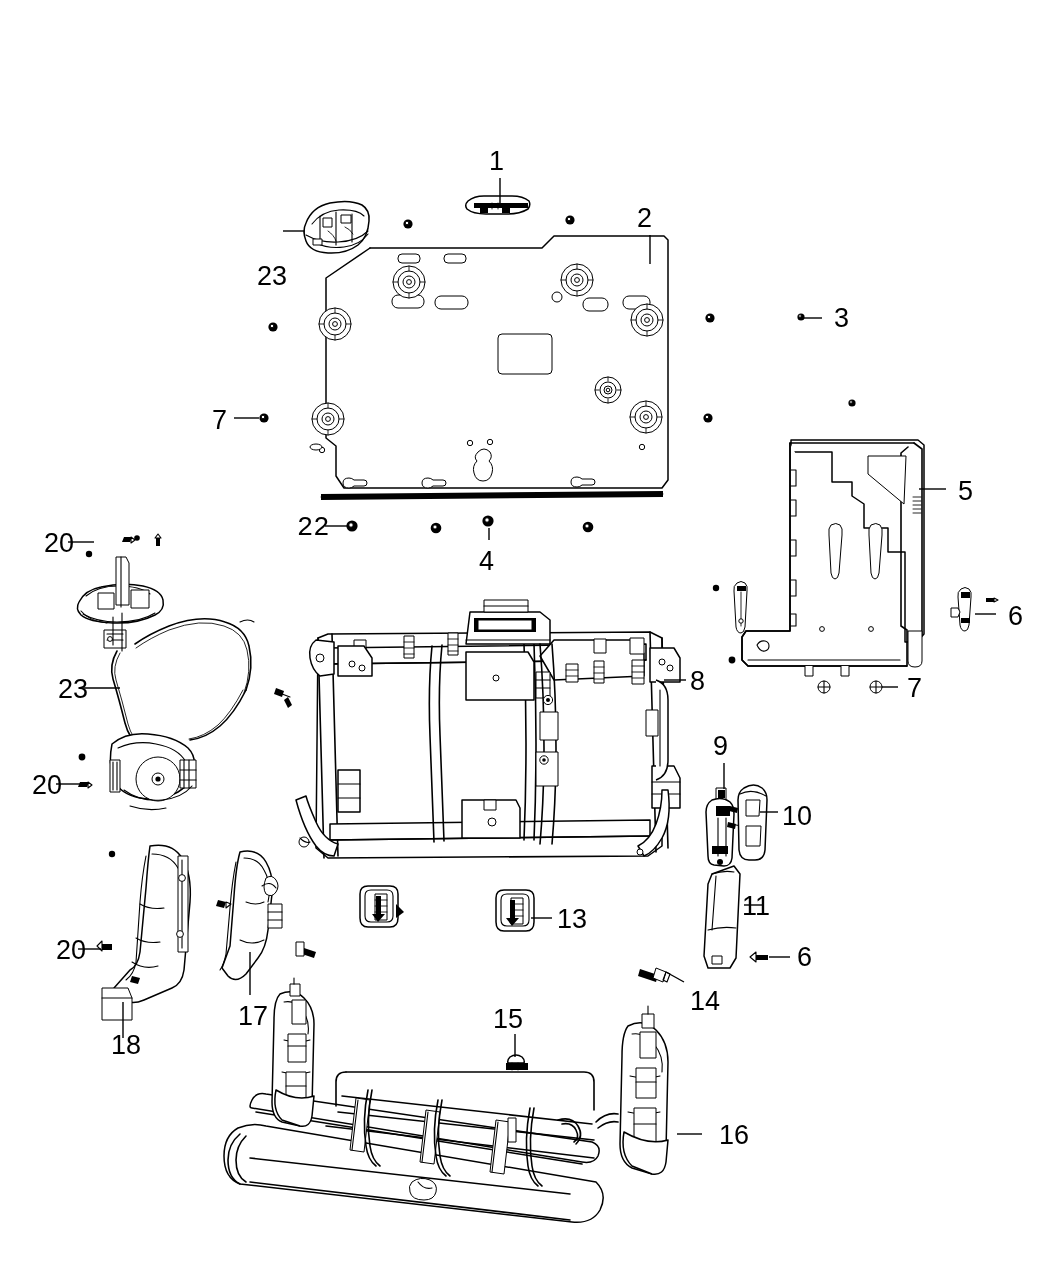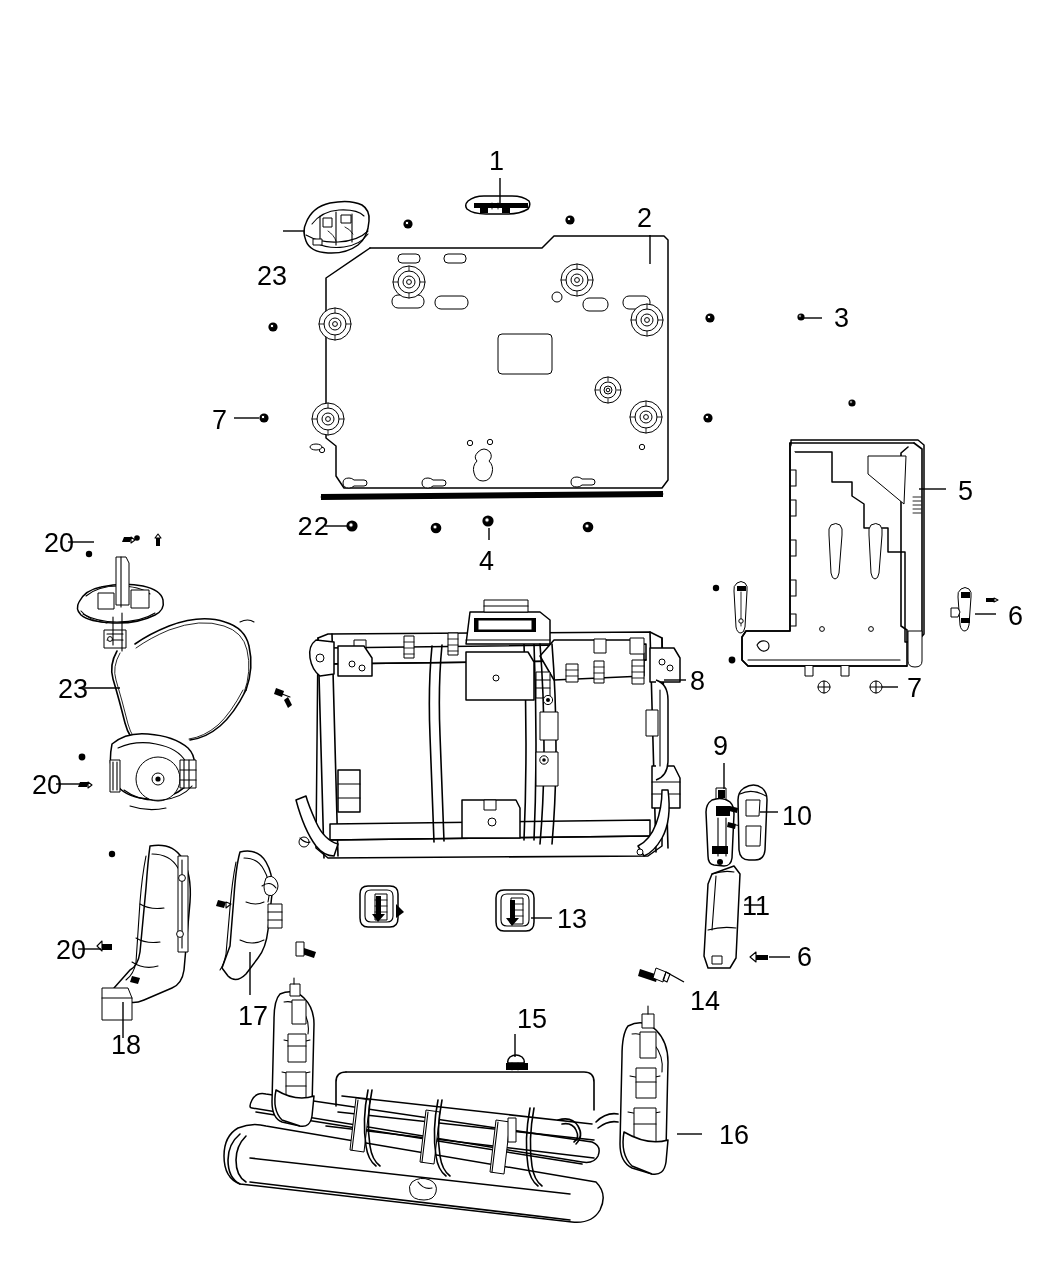--- a/index.html
+++ b/index.html
@@ -586,21 +586,21 @@
     <div class="callout" style="left:1008px; top:603px;">6</div>
     <div class="callout" style="left:212px;  top:407px;">7</div>
     <div class="callout" style="left:907px;  top:675px;">7</div>
     <div class="callout" style="left:690px;  top:668px;">8</div>
     <div class="callout" style="left:713px;  top:733px;">9</div>
     <div class="callout" style="left:782px;  top:803px;">10</div>
     <div class="callout" style="left:742px;  top:893px;">11</div>
     <div class="callout" style="left:797px;  top:944px;">6</div>
     <div class="callout" style="left:557px;  top:906px;">13</div>
     <div class="callout" style="left:690px;  top:988px;">14</div>
-    <div class="callout" style="left:517px;  top:1006px;">15</div>
+    <div class="callout" style="left:493px;  top:1006px;">15</div>
     <div class="callout" style="left:719px;  top:1122px;">16</div>
     <div class="callout" style="left:238px;  top:1003px;">17</div>
     <div class="callout" style="left:111px;  top:1032px;">18</div>
     <div class="callout" style="left:56px;   top:937px;">20</div>
     <div class="callout" style="left:44px;   top:530px;">20</div>
     <div class="callout" style="left:32px;   top:772px;">20</div>
     <div class="callout" style="left:58px;   top:676px;">23</div>
     <div class="callout" style="left:297px;  top:515px;font-family:Liberation Mono, monospace;">22</div>
     <div class="callout" style="left:257px;  top:219px;margin-top:44px;">23</div>
   </div>

